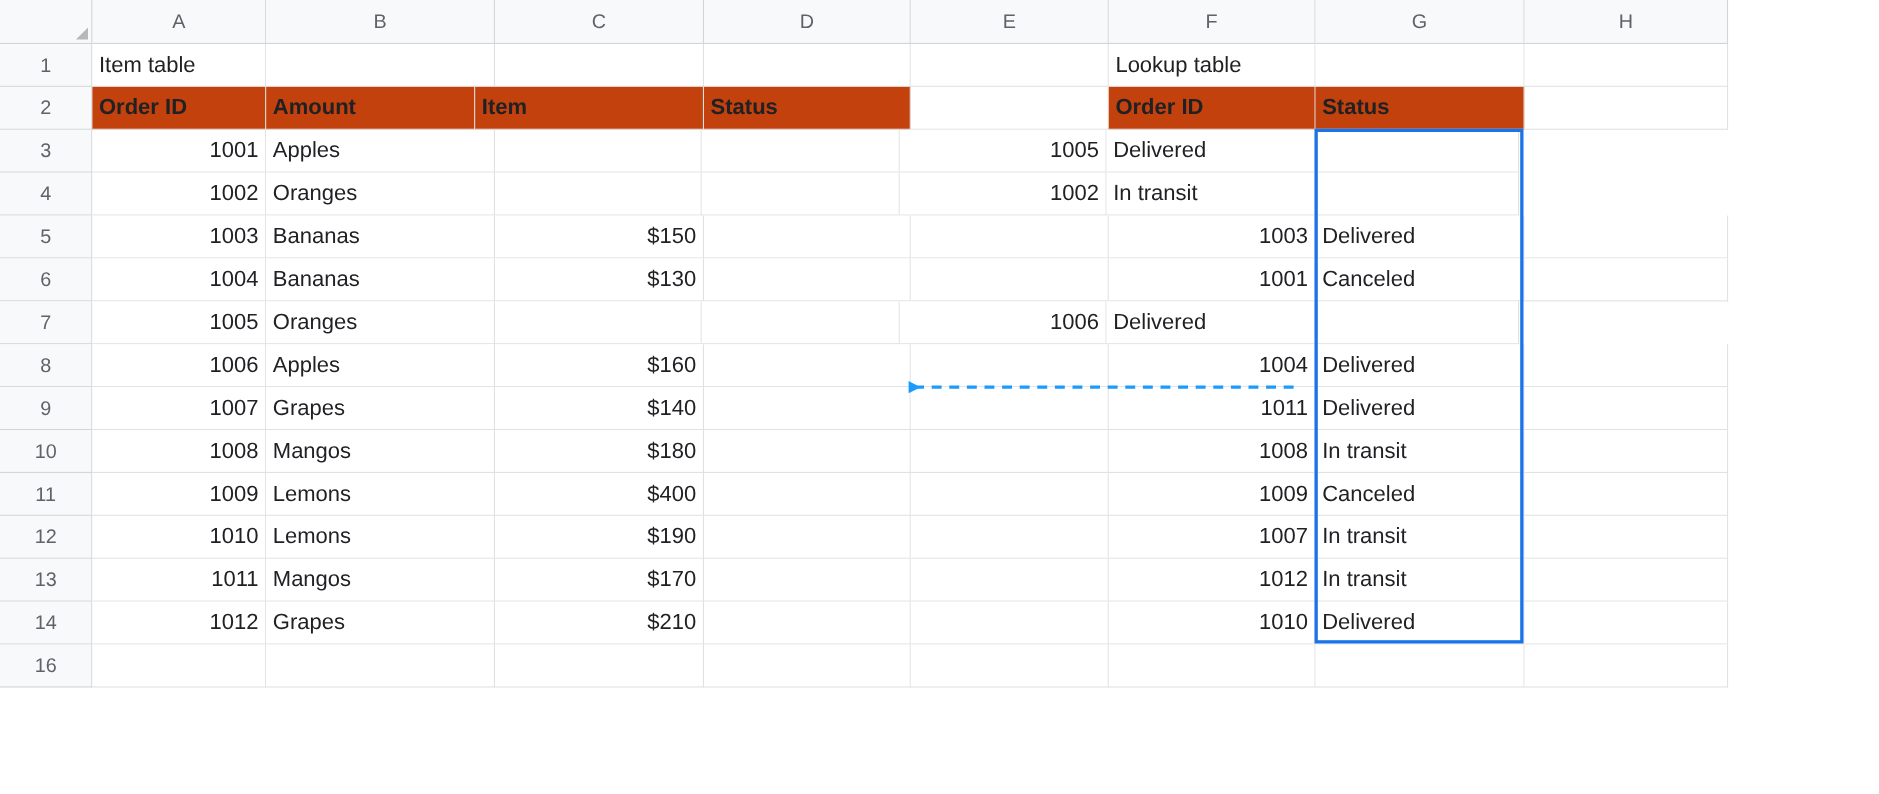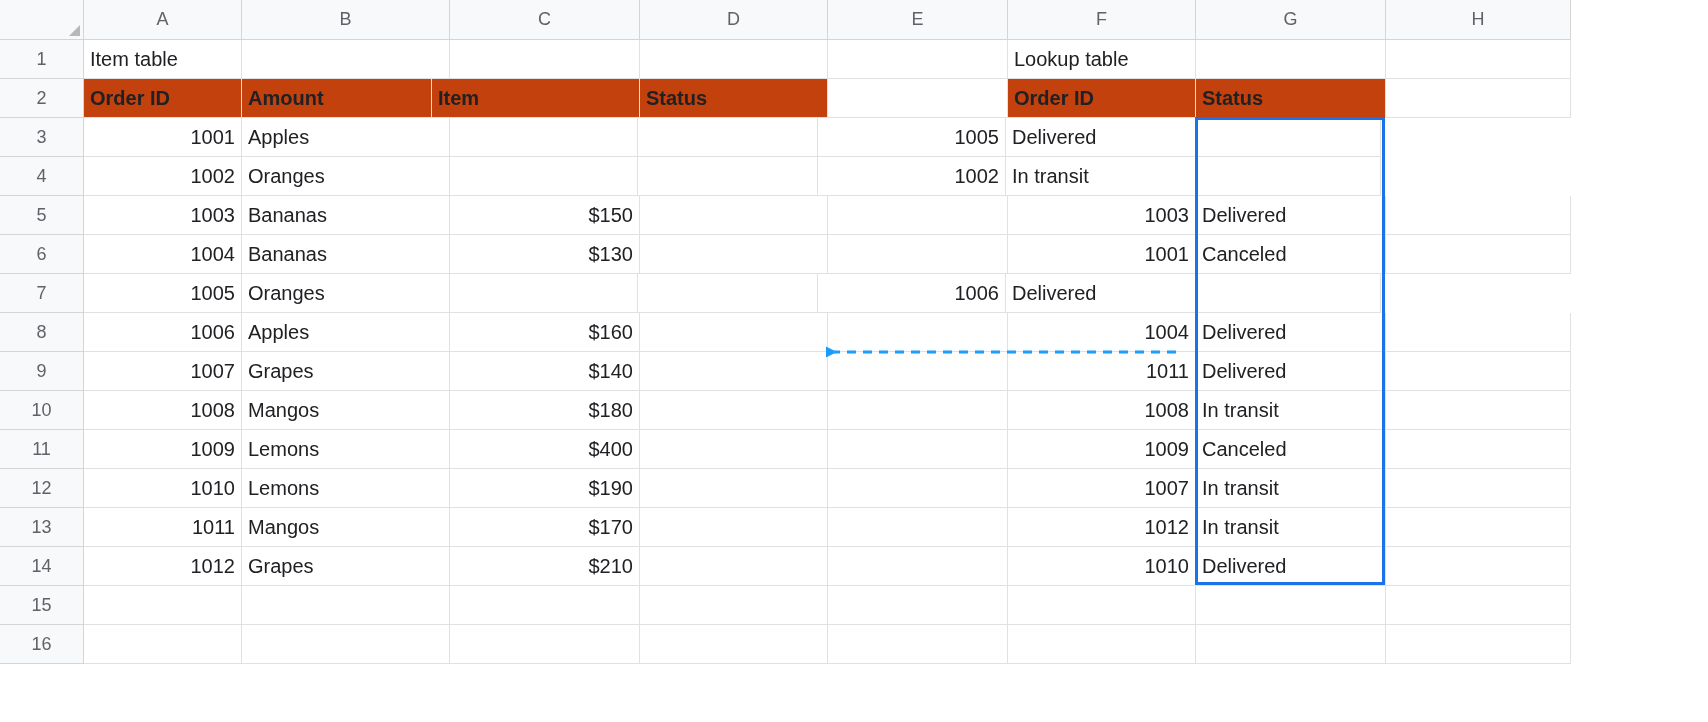--- a/index.html
+++ b/index.html
@@ -266,31 +266,20 @@
         <div class="cell cB">Grapes</div>
         <div class="cell cC right">$210</div>
         <div class="cell cD"></div>
         <div class="cell cE"></div>
         <div class="cell cF right">1010</div>
         <div class="cell cG">Delivered</div>
         <div class="cell cH"></div>
       </div>
     </div>
 
-  <div class="row">
-    <div class="rowhdr">15</div>
-    <div class="cell cA"></div>
-    <div class="cell cB"></div>
-    <div class="cell cC"></div>
-    <div class="cell cD"></div>
-    <div class="cell cE"></div>
-    <div class="cell cF"></div>
-    <div class="cell cG"></div>
-    <div class="cell cH"></div>
-  </div>
 
   <div class="row">
     <div class="rowhdr">16</div>
     <div class="cell cA"></div>
     <div class="cell cB"></div>
     <div class="cell cC"></div>
     <div class="cell cD"></div>
     <div class="cell cE"></div>
     <div class="cell cF"></div>
     <div class="cell cG"></div>

